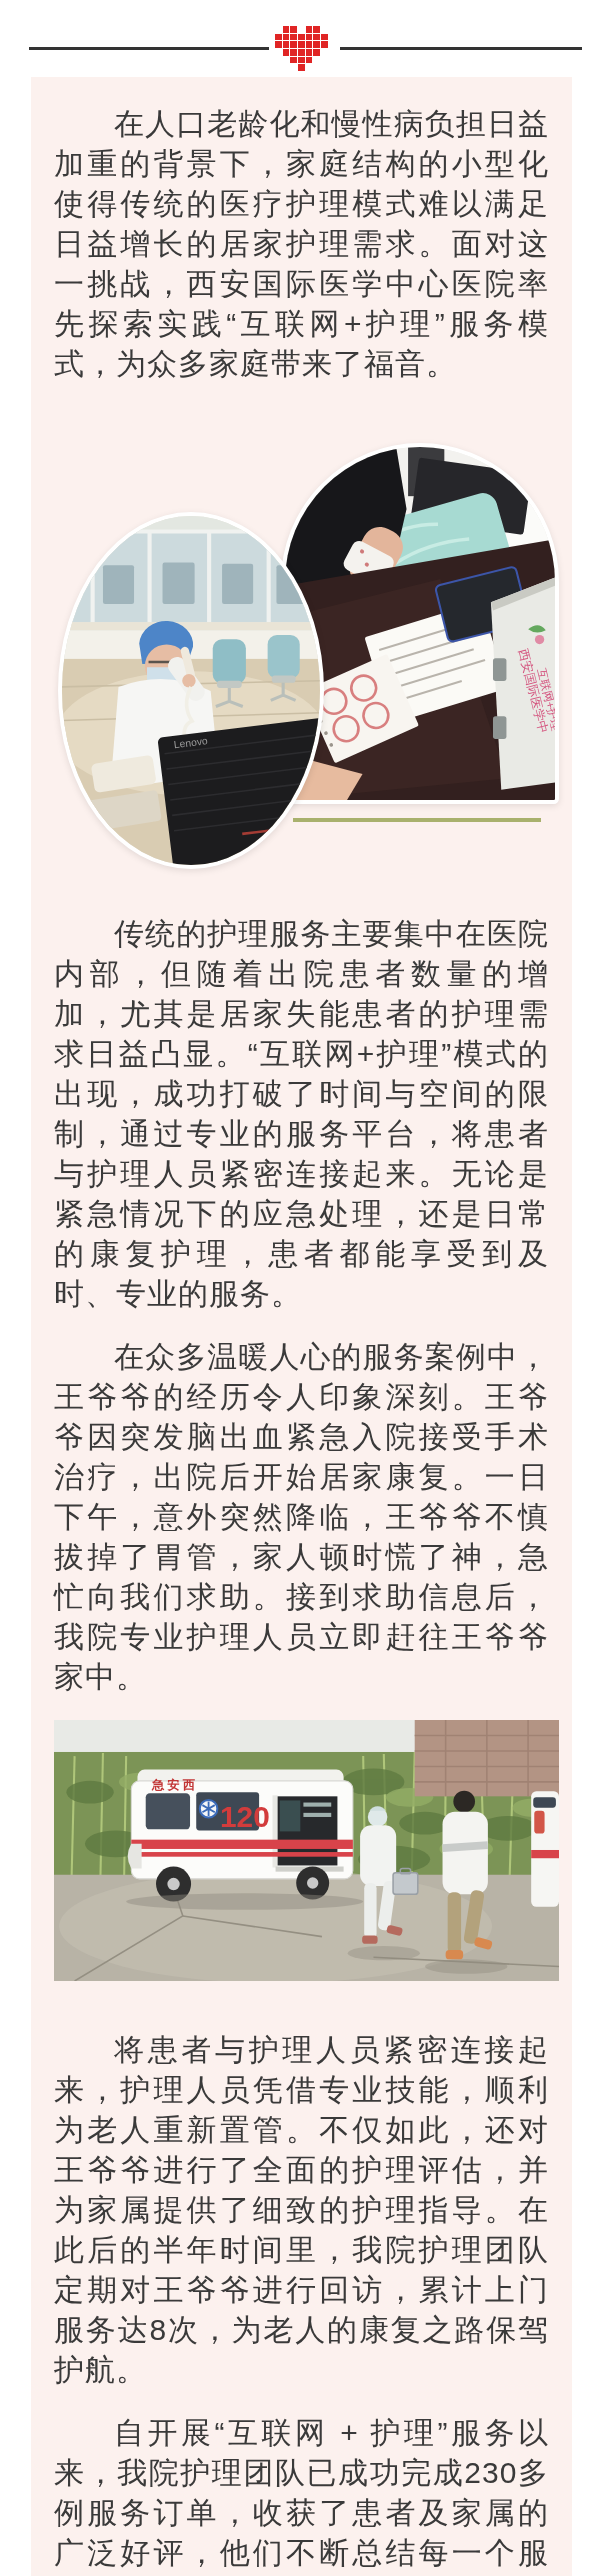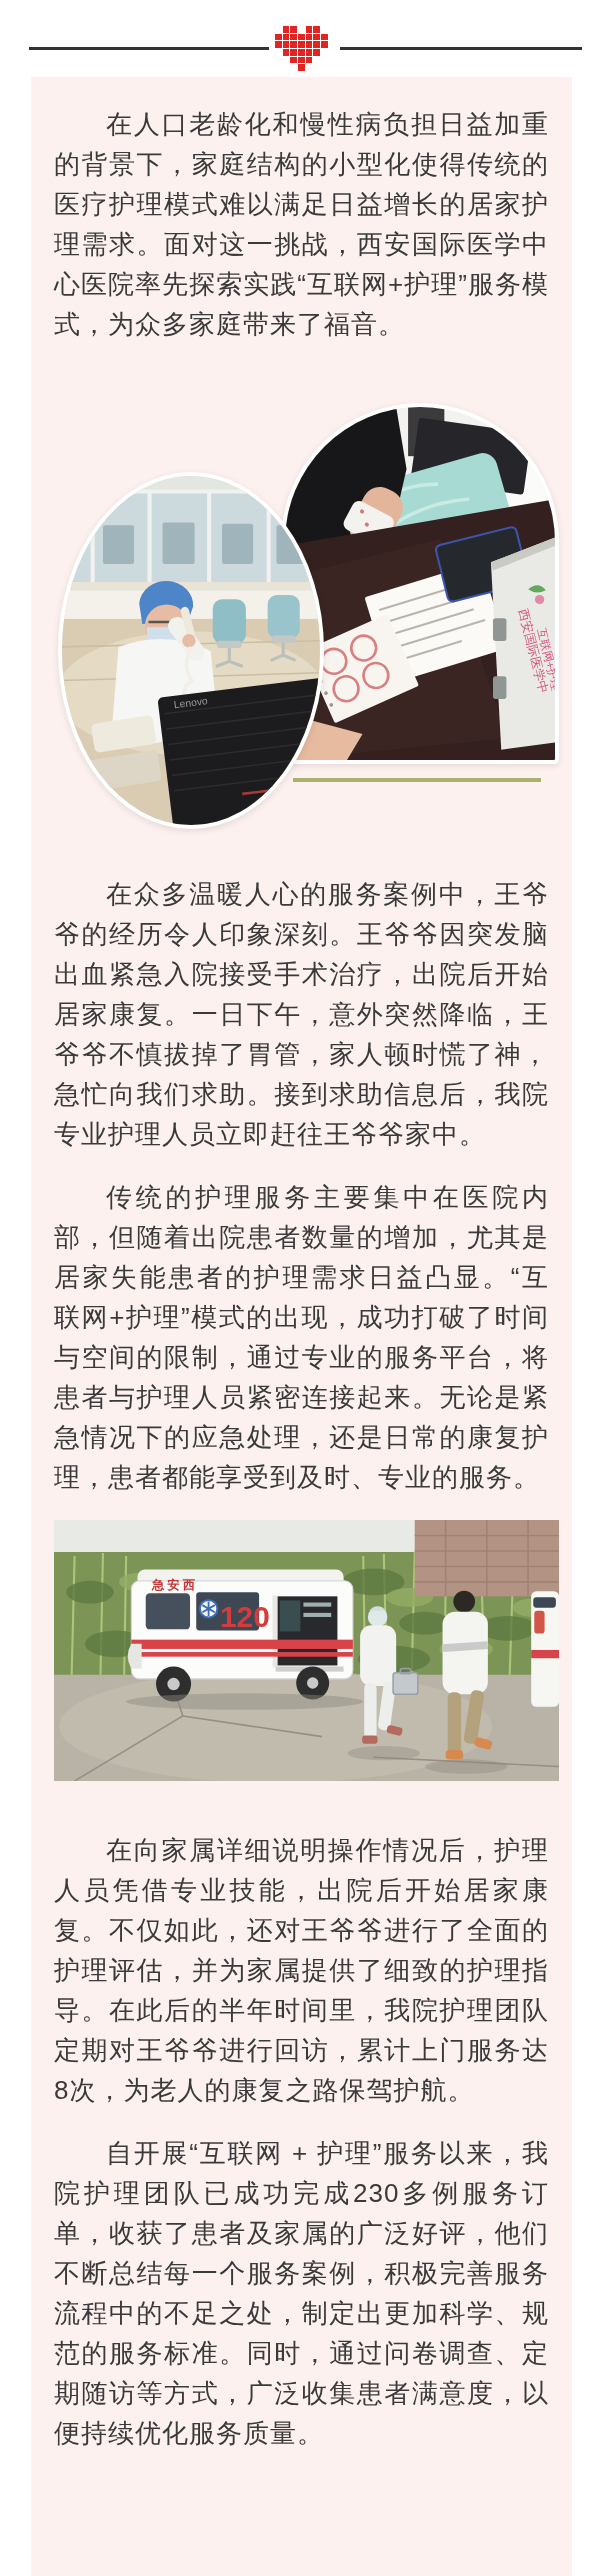--- a/index.html
+++ b/index.html
@@ -24,21 +24,21 @@
   }
   .heart .px{background:var(--accent);}
   .heart .px.off{background:transparent;}
   
   .panel{
     position:absolute;left:31px;top:77px;width:541px;height:3076px;
     background:var(--panel);box-sizing:border-box;padding:27px 23px 0;
     overflow:hidden;
   }
   p.body{
-    margin:0 0 23px;font-size:26px;line-height:40px;letter-spacing:1px;
+    margin:0 0 23px;font-size:30px;line-height:40px;letter-spacing:1px;
     color:var(--ink);text-align:justify;text-justify:inter-character;
     text-indent:2em;font-weight:400;
   }
   
   .collage{position:relative;height:425px;margin:59px 0 46px;}
   .photo-arch{
     position:absolute;left:227px;top:0;width:278px;height:361px;
     border:4.6px solid #fff;border-radius:139px 139px 5.2px 5.2px;
     box-sizing:border-box;overflow:hidden;background:#efefec;z-index:1;
     box-shadow:0 2.1px 7.2px rgba(0,0,0,.10);
@@ -237,22 +237,22 @@
         <g>
           <rect x="60" y="470" width="120" height="56" rx="10" fill="#efeade" transform="rotate(-9 120 498)"></rect>
           <rect x="40" y="540" width="150" height="60" rx="8" fill="#ddd6c6" transform="rotate(-9 115 570)"></rect>
         </g>
       </svg>
     </div>
 
     <div class="olive-rule"></div>
   </div>
 
+  <p class="body">传统的护理服务主要集中在医院内部，但随着出院患者数量的增加，尤其是居家失能患者的护理需求日益凸显。“互联网+护理”模式的出现，成功打破了时间与空间的限制，通过专业的服务平台，将患者与护理人员紧密连接起来。无论是紧急情况下的应急处理，还是日常的康复护理，患者都能享受到及时、专业的服务。</p>
   <p class="body">在众多温暖人心的服务案例中，王爷爷的经历令人印象深刻。王爷爷因突发脑出血紧急入院接受手术治疗，出院后开始居家康复。一日下午，意外突然降临，王爷爷不慎拔掉了胃管，家人顿时慌了神，急忙向我们求助。接到求助信息后，我院专业护理人员立即赶往王爷爷家中。</p>
-  <p class="body">传统的护理服务主要集中在医院内部，但随着出院患者数量的增加，尤其是居家失能患者的护理需求日益凸显。“互联网+护理”模式的出现，成功打破了时间与空间的限制，通过专业的服务平台，将患者与护理人员紧密连接起来。无论是紧急情况下的应急处理，还是日常的康复护理，患者都能享受到及时、专业的服务。</p>
 
   <div class="photo-wide">
     <svg viewBox="0 0 980 506" preserveAspectRatio="none">
       <rect x="0" y="0" width="980" height="120" fill="#e8eae6"></rect>
       <rect x="0" y="62" width="980" height="252" fill="#7c9456"></rect>
       <g stroke="#b5cc7e" stroke-width="4" opacity="0.9">
         <line x1="40" y1="70" x2="34" y2="310"></line>
           <line x1="95" y1="64" x2="90" y2="310"></line>
         <line x1="640" y1="66" x2="646" y2="310"></line>
           <line x1="700" y1="62" x2="694" y2="310"></line>
@@ -342,17 +342,17 @@
         <rect x="754" y="178" width="88" height="160" rx="24" fill="#f4f4f1"></rect>
         <rect x="754" y="238" width="88" height="15" fill="#c8cbc9" transform="rotate(-4 798 246)"></rect>
         <rect x="764" y="334" width="26" height="118" rx="10" fill="#b3a27c"></rect>
         <rect x="802" y="330" width="26" height="104" rx="10" fill="#b3a27c" transform="rotate(9 815 382)"></rect>
         <rect x="760" y="446" width="34" height="18" rx="7" fill="#d8894f"></rect>
         <rect x="816" y="424" width="34" height="18" rx="7" fill="#d8894f" transform="rotate(16 833 433)"></rect>
       </g>
     </svg>
   </div>
 
-  <p class="body">在向家属详细说明操作情况后，护理人员凭借专业技能，出院后开始居家康复。不仅如此，还对王爷爷进行了全面的护理评估，并为家属提供了细致的护理指导。在此后的半年时间里，我院护理团队定期对王爷爷进行回访，累计上门服务达8次，为老人的康复之路保驾护航。</p>
+  <p class="body">将患者与护理人员紧密连接起来，护理人员凭借专业技能，顺利为老人重新置管。不仅如此，还对王爷爷进行了全面的护理评估，并为家属提供了细致的护理指导。在此后的半年时间里，我院护理团队定期对王爷爷进行回访，累计上门服务达8次，为老人的康复之路保驾护航。</p>
   <p class="body">自开展“互联网 + 护理”服务以来，我院护理团队已成功完成230多例服务订单，收获了患者及家属的广泛好评，他们不断总结每一个服务案例，积极完善服务流程中的不足之处，制定出更加科学、规范的服务标准。同时，通过问卷调查、定期随访等方式，广泛收集患者满意度，以便持续优化服务质量。</p>
 
 </div>
 
 
 </body></html>

